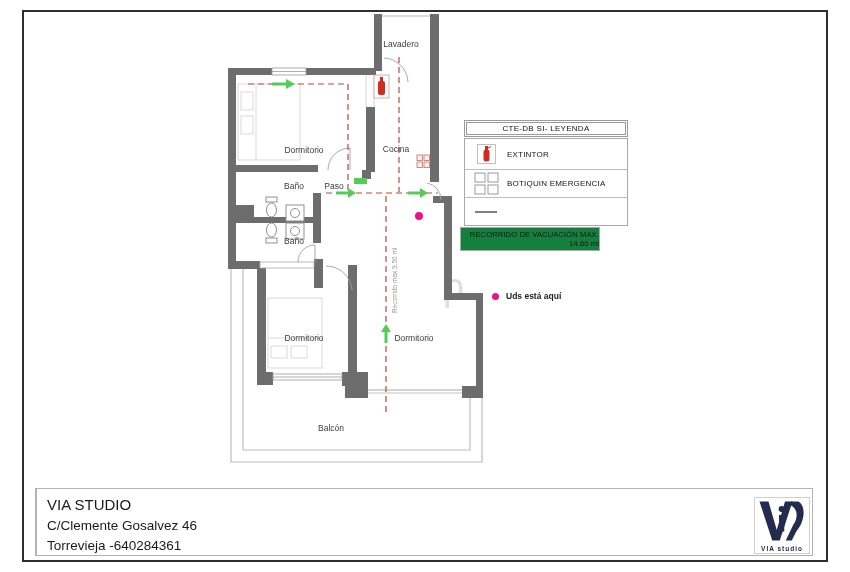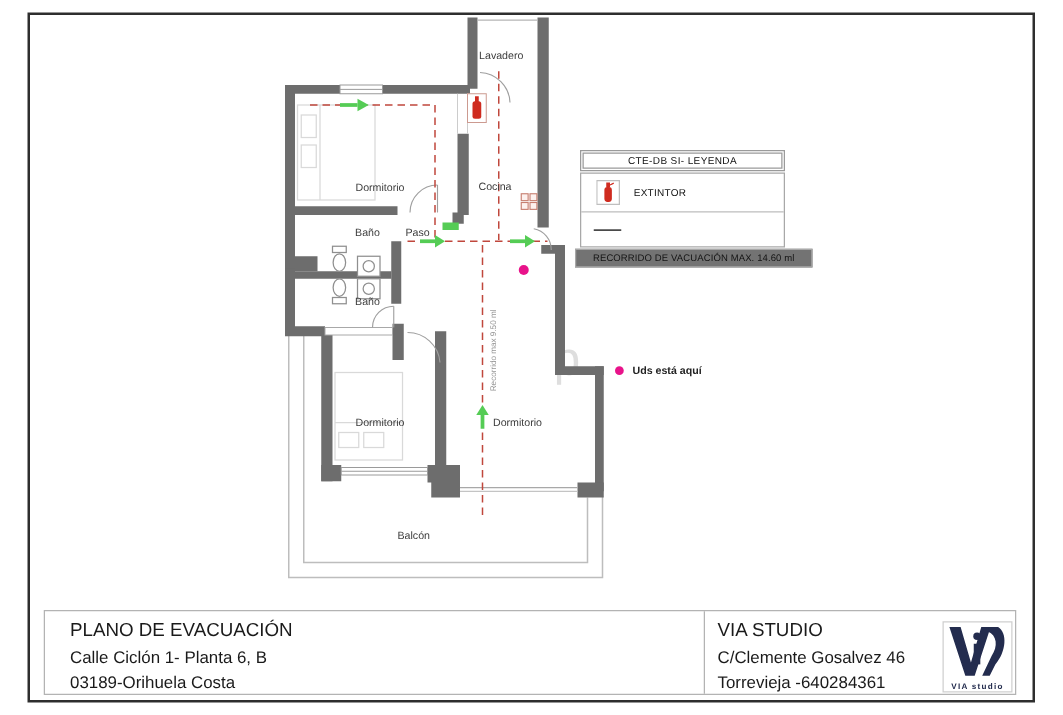--- a/index.html
+++ b/index.html
@@ -15,22 +15,22 @@
   .legend { position:absolute; left:464px; top:120px; width:164px; background:#fff; }
   .legend-header { border:1px solid #9a9a9a; padding:1px; background:#fff; }
   .legend-header-inner { border:1px solid #9a9a9a; font-size:8px; line-height:11px;
                          text-align:center; color:#111; letter-spacing:.3px; }
   .legend-body { border:1px solid #a8a8a8; margin-top:1px; background:#fff; }
   .legend-row { display:flex; align-items:center; border-bottom:1px solid #bdbdbd;text-align:right; }
   .legend-row:last-child { border-bottom:none; }
   .legend-icon { width:42px; display:flex; justify-content:center; align-items:center; }
   .legend-label { font-size:8px; color:#141414; letter-spacing:.2px; }
   .r1{height:31px}.r2{height:29px}.r3{height:28px}.r4{height:27px}.r5{height:21px}
-  .legend-footer { position:relative; left:-4px; width:190px; border:1px solid #a8a8a8;
-                   background:#737373; font-size:7.6px; color:#141414; text-align:center;
+  .legend-footer { position:relative; left:-4px; width:140px; border:1px solid #a8a8a8;
+                   background:#15803d; font-size:7.6px; color:#141414; text-align:right;
                    padding:2px 0; margin-top:1px; letter-spacing:.1px; }
 
   .you-are-here { position:absolute; left:492px; top:291px; display:flex; gap:7px;
                   align-items:center; font-size:8.5px; color:#222;font-weight:bold; }
   .yah-dot { width:7px; height:7px; border-radius:50%; background:#e8138a; }
 
   
   .title-block { position:absolute; left:35px; top:488px; width:778px; height:68px;
                  border:1px solid #b3b3b3; display:flex; background:#fff; }
   .tb-left  { width:527px; padding:7px 0 0 20px; }
@@ -202,45 +202,53 @@
           <rect x="0.5" y="0.5" width="18" height="19" fill="#fff" stroke="#bfbfbf"></rect>
           <rect x="8" y="2" width="3" height="4" fill="#cf2b1f"></rect>
           <path d="M11,4 L14,2.5" stroke="#cf2b1f" stroke-width="1" fill="none"></path>
           <rect x="6.5" y="5.5" width="6" height="12" rx="2.5" fill="#cf2b1f"></rect>
         </svg>
       </span>
       <span class="legend-label">EXTINTOR</span>
     </div>
 
 
+    <div class="legend-row r3">
+      <span class="legend-icon">
+        <svg width="25" height="23" viewBox="0 0 25 23">
+          <g fill="#fff" stroke="#9a9a9a" stroke-width="1">
+            <rect x="1" y="1" width="10" height="9"></rect>
+            <rect x="14" y="1" width="10" height="9"></rect>
+            <rect x="1" y="13" width="10" height="9"></rect>
+            <rect x="14" y="13" width="10" height="9"></rect>
+          </g>
+        </svg>
+      </span>
+      <span class="legend-label">BOTIQUIN EMERGENCIA</span>
+    </div>
 
     <div class="legend-row r4">
       <span class="legend-icon">
         <svg width="24" height="6" viewBox="0 0 24 6">
           <line x1="1" y1="3" x2="23" y2="3" stroke="#4a4a4a" stroke-width="1.4"></line>
         </svg>
       </span>
     </div>
 
   </div>
 
   <div class="legend-footer">RECORRIDO DE VACUACIÓN MAX. 14.60 ml</div>
 </div>
 
 <div class="you-are-here">
   <span class="yah-dot"></span>
   <span>Uds está aquí</span>
 </div>
 
 <div class="title-block">
-  <div class="tb-left">
-    <div class="tb-title">PLANO DE EVACUACIÓN</div>
-    <div class="tb-line">Calle Ciclón 1- Planta 6, B</div>
-    <div class="tb-line">03189-Orihuela Costa</div>
-  </div>
   <div class="tb-right">
     <div class="tb-title">VIA STUDIO</div>
     <div class="tb-line">C/Clemente Gosalvez 46</div>
     <div class="tb-line">Torrevieja -640284361</div>
   </div>
   <div class="logo-box">
     <svg width="50" height="42" viewBox="0 0 64 56">
       <g fill="#232c4e">
         <path d="M2,2 L14,2 L25,40 L36,2 L46,2 L29,54 L19,54 Z"></path>
         <rect x="28" y="20" width="7" height="22"></rect>

